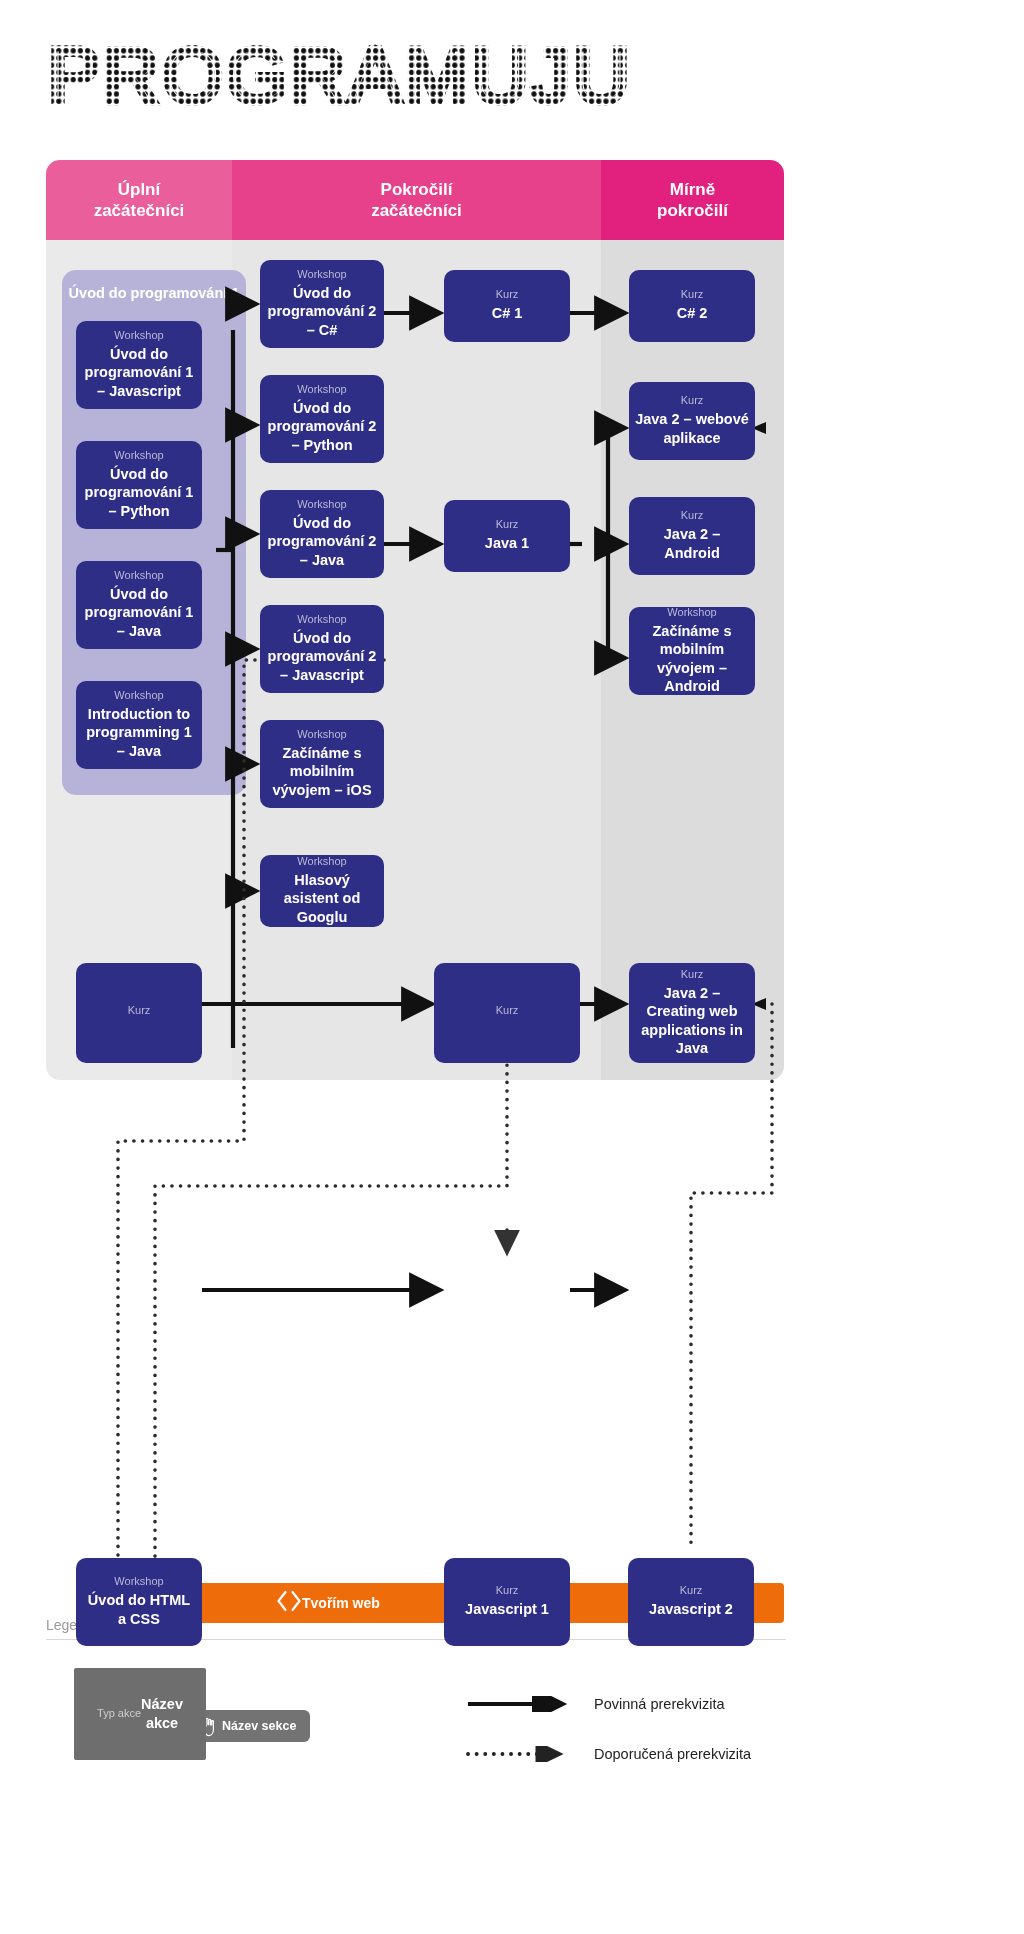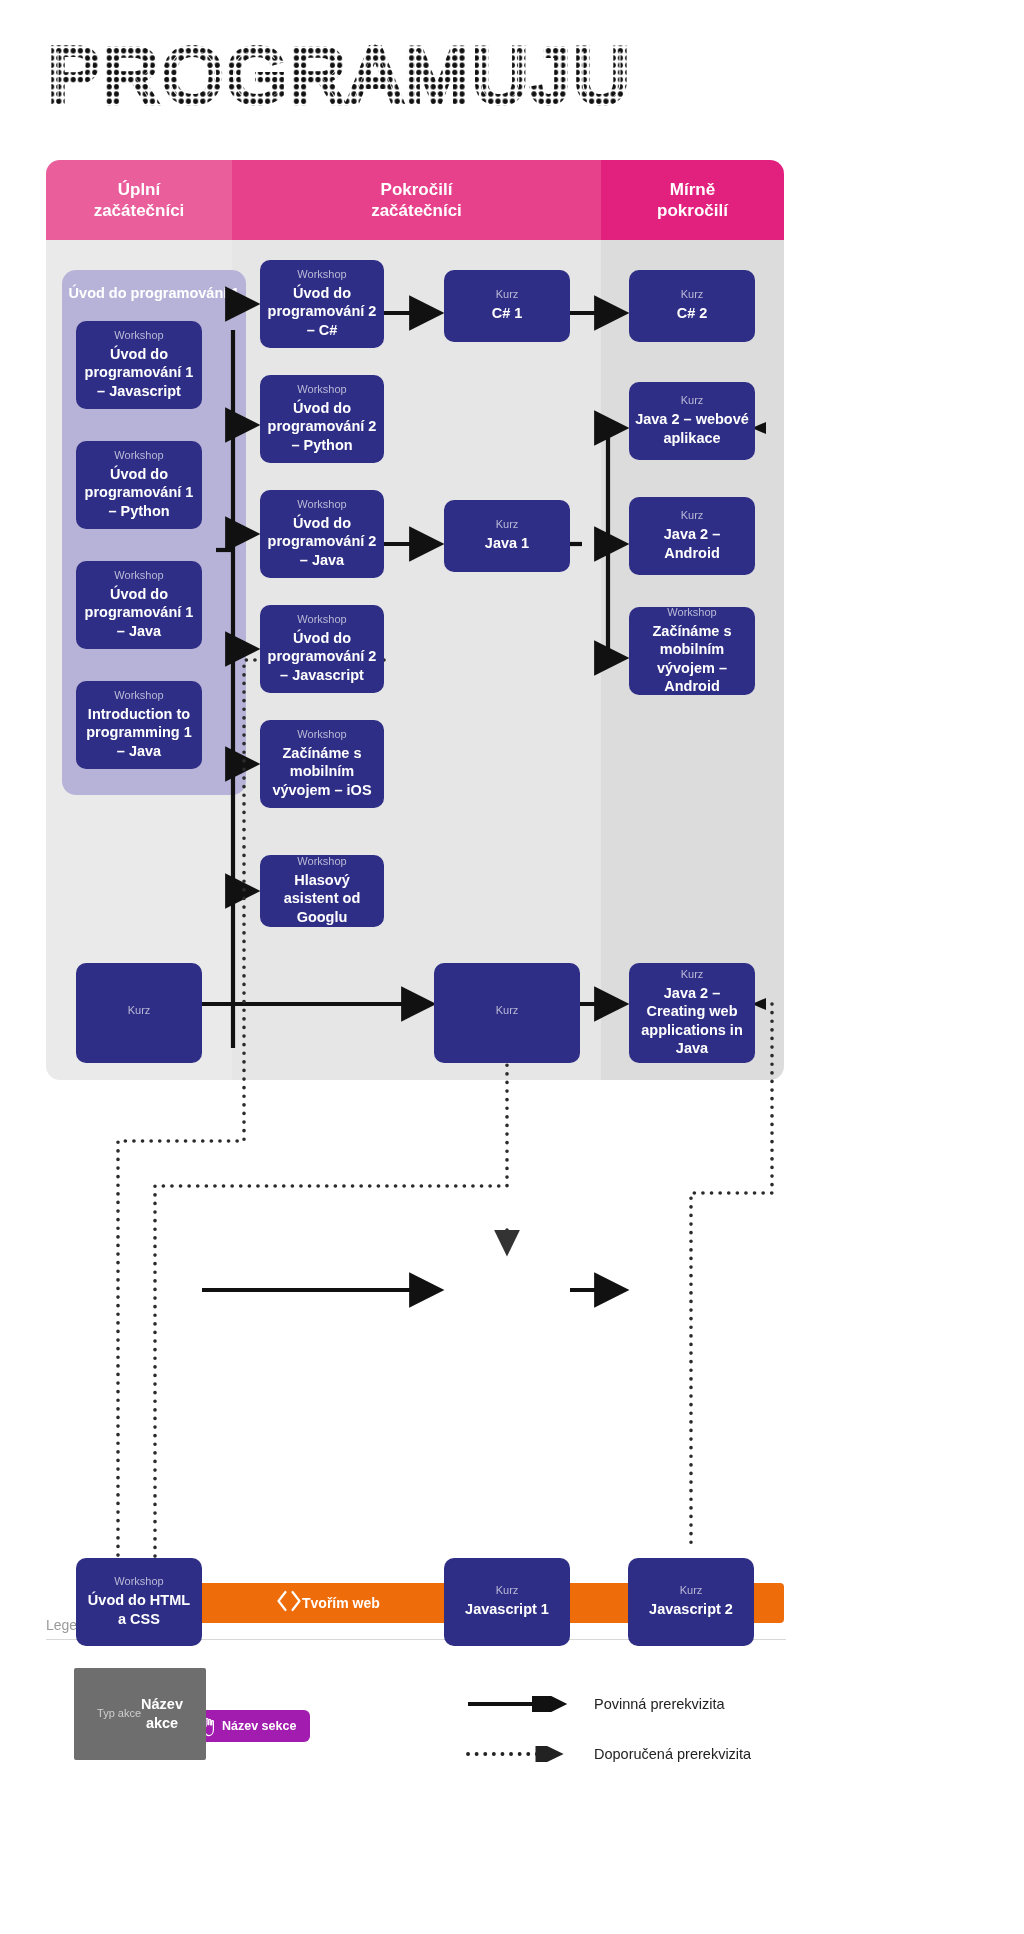--- a/index.html
+++ b/index.html
@@ -112,21 +112,21 @@
     background:#6e6e6e; border-radius:2px;
     color:#ffffff; text-align:center;
     display:flex; align-items:center; justify-content:center;
     z-index:3;
   }
   .lg-card .kind { font-size:11px; color:#cfcfcf; margin-bottom:3px; }
   .lg-card .title { font-size:14.5px; font-weight:700; line-height:1.28; }
 
   .lg-pill {
     position:absolute; left:142px; top:48px;
-    height:32px; background:#a21caf; border-radius:6px;
+    height:32px; background:#737373; border-radius:6px;
     display:flex; align-items:center; gap:7px;
     padding:0 14px 0 34px;
     color:#ffffff; font-size:12.5px; font-weight:600;
     z-index:2;
   }
   .lg-pill .hand { position:absolute; left:10px; top:6px; }
 
   .lg-row { position:absolute; display:flex; align-items:center; gap:22px; }
   .lg-row .lbl { font-size:14.5px; color:#222222; }
   #lg-row-1 { left:420px; top:34px; }

